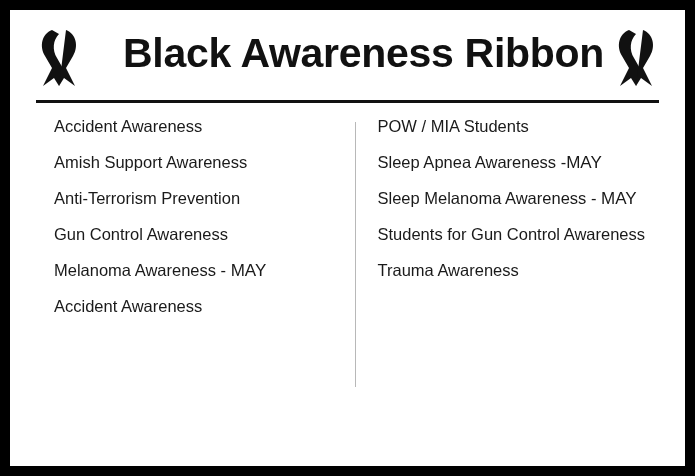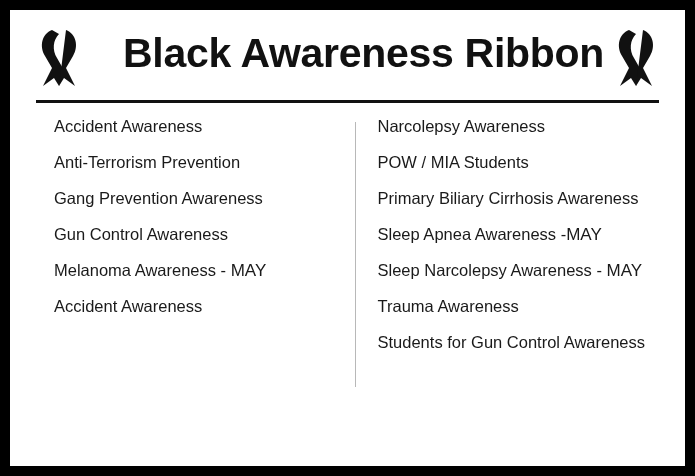--- a/index.html
+++ b/index.html
@@ -115,31 +115,29 @@
 
     <div class="rule"></div>
   </div>
 
   <div class="divider"></div>
 
   <div class="columns">
 
     <div class="col left">
       <div class="item"><span>Accident Awareness</span><span class="bold"></span></div>
+      <div class="item"><span>Amish Support Awareness</span><span class="bold"></span></div>
       <div class="item"><span>Anti-Terrorism Prevention</span><span class="bold"></span></div>
-      <div class="item"><span>Gang Prevention Awareness</span><span class="bold"></span></div>
       <div class="item"><span>Gun Control Awareness</span><span class="bold"></span></div>
       <div class="item"><span>Melanoma Awareness - </span><span class="bold">MAY</span></div>
       <div class="item"><span>Accident Awareness</span><span class="bold"></span></div>
     </div>
 
     <div class="col right">
-      <div class="item"><span>Narcolepsy Awareness</span><span class="bold"></span></div>
       <div class="item"><span>POW / MIA Students</span><span class="bold"></span></div>
-      <div class="item"><span>Primary Biliary Cirrhosis Awareness</span><span class="bold"></span></div>
       <div class="item"><span>Sleep Apnea Awareness -</span><span class="bold">MAY</span></div>
-      <div class="item"><span>Sleep Narcolepsy Awareness  - </span><span class="bold">MAY</span></div>
+      <div class="item"><span>Sleep Melanoma Awareness  - </span><span class="bold">MAY</span></div>
+      <div class="item"><span>Students for Gun Control Awareness</span><span class="bold"></span></div>
       <div class="item"><span>Trauma Awareness</span><span class="bold"></span></div>
-      <div class="item"><span>Students for Gun Control Awareness</span><span class="bold"></span></div>
     </div>
 
   </div>
 </div>
 
 </body></html>

